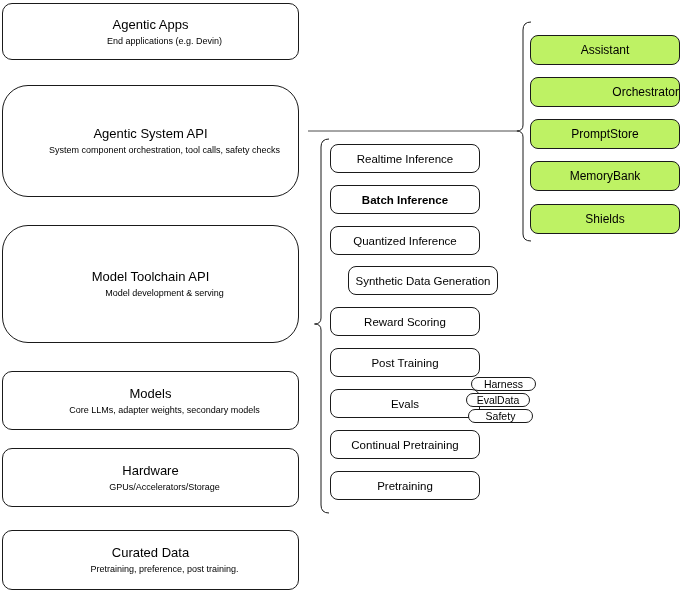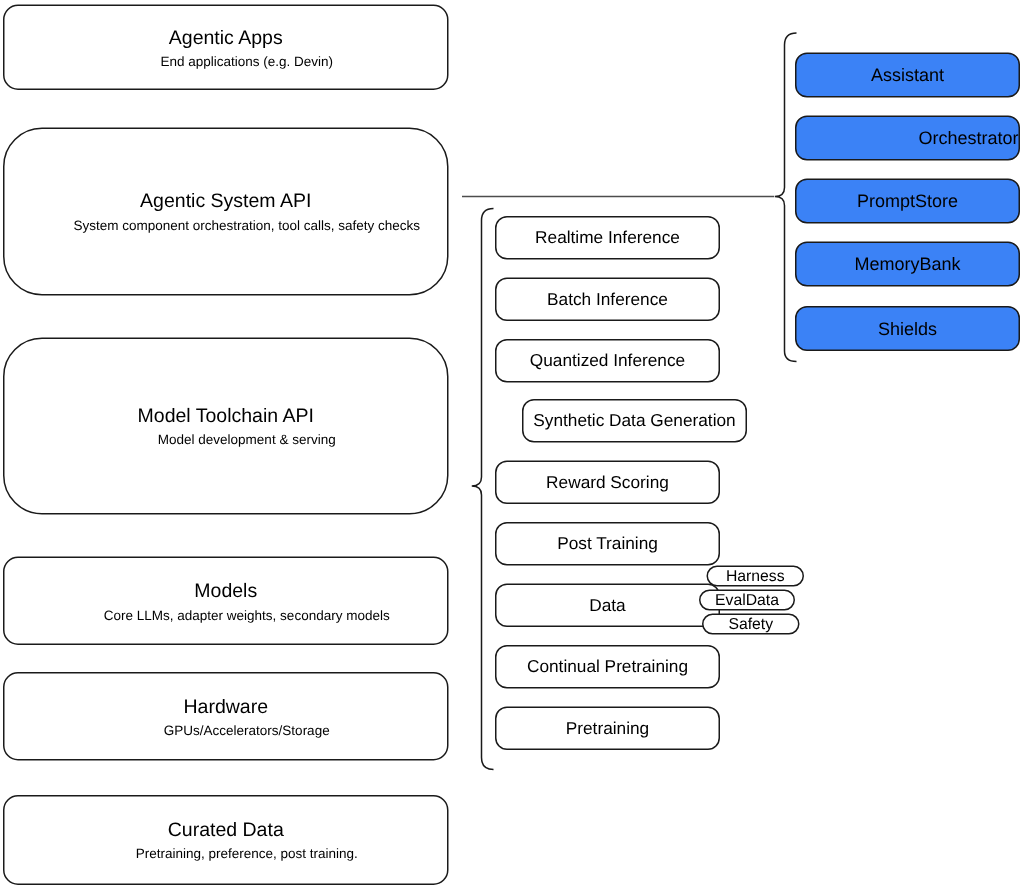--- a/index.html
+++ b/index.html
@@ -64,21 +64,21 @@
 
   
   .rbox {
     position: absolute;
     left: 530px;
     width: 150px;
     height: 30px;
     box-sizing: border-box;
     border: 1px solid #1a1a1a;
     border-radius: 8px;
-    background: #3b82f6;
+    background: #bef264;
     display: flex;
     align-items: center;
     justify-content: center;
     font-size: 12px;
     white-space: nowrap;
     z-index: 2;
   }
 
   
   .pill {
@@ -100,21 +100,21 @@
   .pill-evaldata { left: 466px; top: 393px; width: 64px; }
   .pill-safety   { left: 468px; top: 409px; width: 65px; }
 
   .t1 { top: 3px;   height: 57px;  }
   .t2 { top: 85px;  height: 112px; }
   .t3 { top: 225px; height: 118px; }
   .t4 { top: 371px; height: 59px;  }
   .t5 { top: 448px; height: 59px;  }
   .t6 { top: 530px; height: 60px;  }
 
-  .m1 { top: 144px; } .m2 { top: 185px; } .m3 { top: 226px; }
+  .m1 { top: 144px; } .m2 { top: 185px; font-weight: bold; } .m3 { top: 226px; }
   .m4 { top: 266px; margin-left: 18px; } .m5 { top: 307px; } .m6 { top: 348px; }
   .m7 { top: 389px; } .m8 { top: 430px; text-align: center; } .m9 { top: 471px; }
 
   .r1 { top: 35px; } .r2 { top: 77px; justify-content: flex-end; } .r3 { top: 119px; }
   .r4 { top: 161px; align-items: center; } .r5 { top: 204px; }
 </style>
 </head>
 <body>
 
 <div class="canvas">
@@ -162,21 +162,21 @@
   <div class="mbox m4">
     <span>Synthetic Data Generation</span>
   </div>
   <div class="mbox m5">
     <span>Reward Scoring</span>
   </div>
   <div class="mbox m6">
     <span>Post Training</span>
   </div>
   <div class="mbox m7">
-    <span>Data</span>
+    <span>Evals</span>
   </div>
   <div class="mbox m8">
     <span>Continual Pretraining</span>
   </div>
   <div class="mbox m9">
     <span>Pretraining</span>
   </div>
 
   <div class="pill pill-harness">
     <span>Harness</span>

